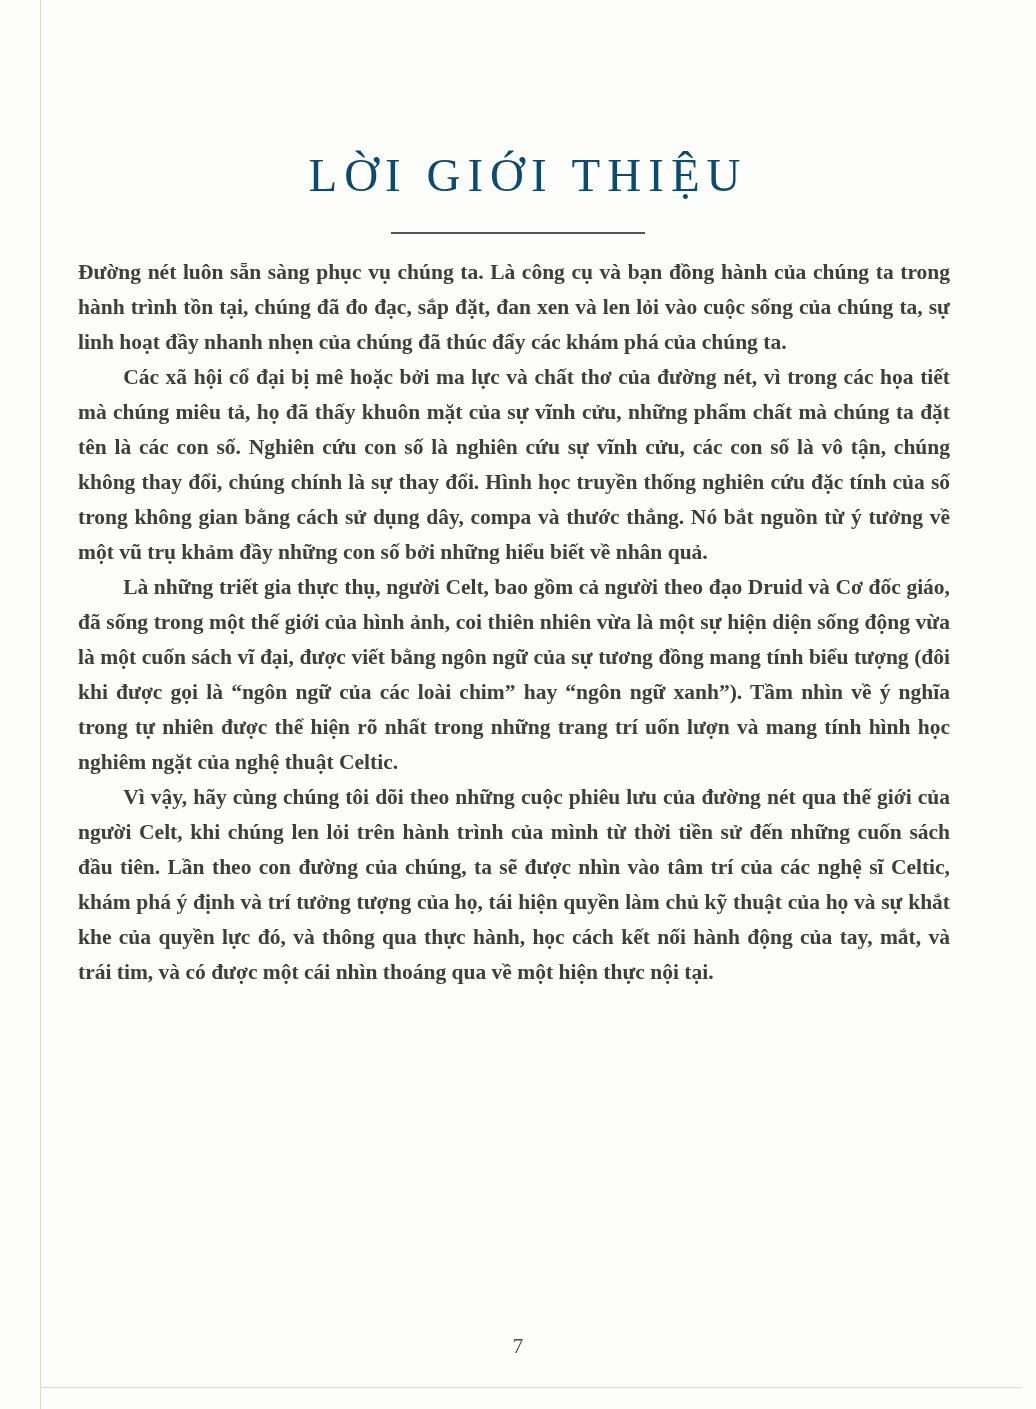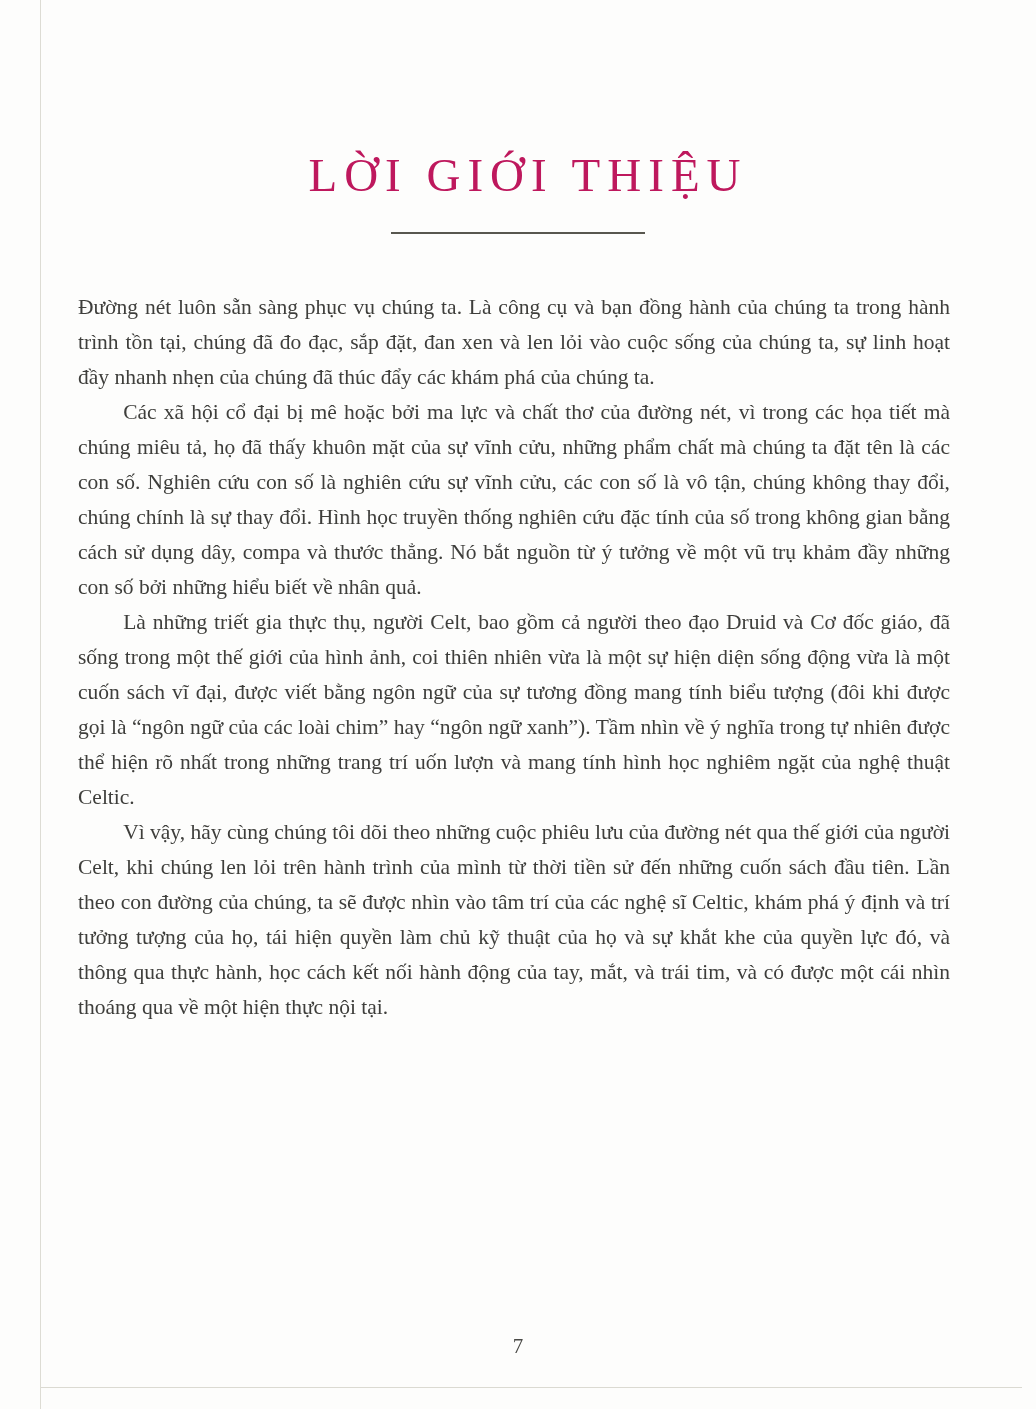--- a/index.html
+++ b/index.html
@@ -34,35 +34,36 @@
     height: 1px;
     background: #dbdad2;
   }
   .title {
     margin: 0;
     padding-top: 148px;
     text-align: center;
     font-size: 47px;
     font-weight: normal;
     letter-spacing: 7px;
-    color: #be185d;
+    color: #0c4a6e;
     padding-left: 20px;
   }
   .title-divider {
     width: 254px;
     height: 2px;
     background: #58574f;
     margin: 30px auto 0 auto;
   }
   .content {
-    margin: 56px 86px 0 78px;
+    margin: 21px 86px 0 78px;
     text-align: justify;
     font-size: 21.5px;
     line-height: 35px;
     color: #3e3e3b;
+    font-weight: bold;
   }
   .content p {
     margin: 0;
     text-indent: 2.1em;
   }
   .content p.first {
     text-indent: 0;
   }
   .page-number {
     position: absolute;

